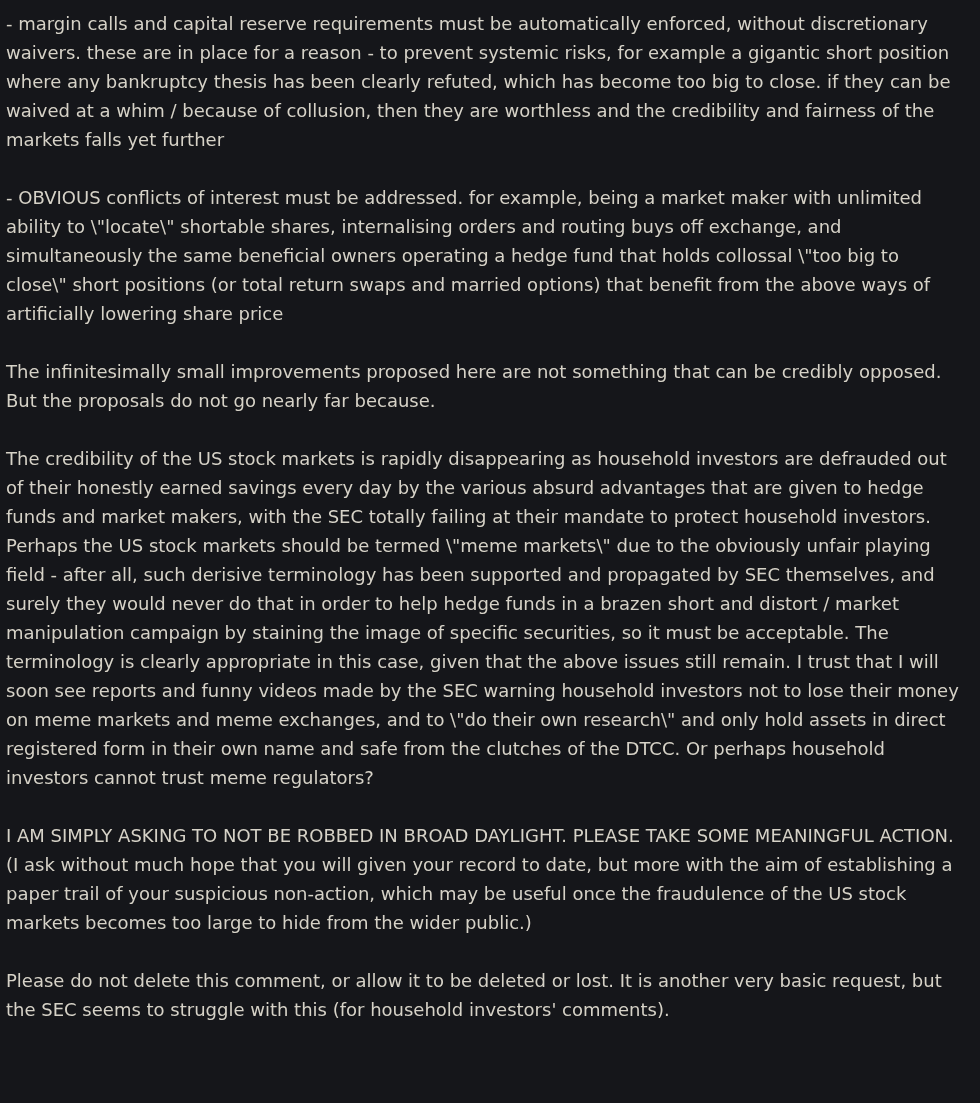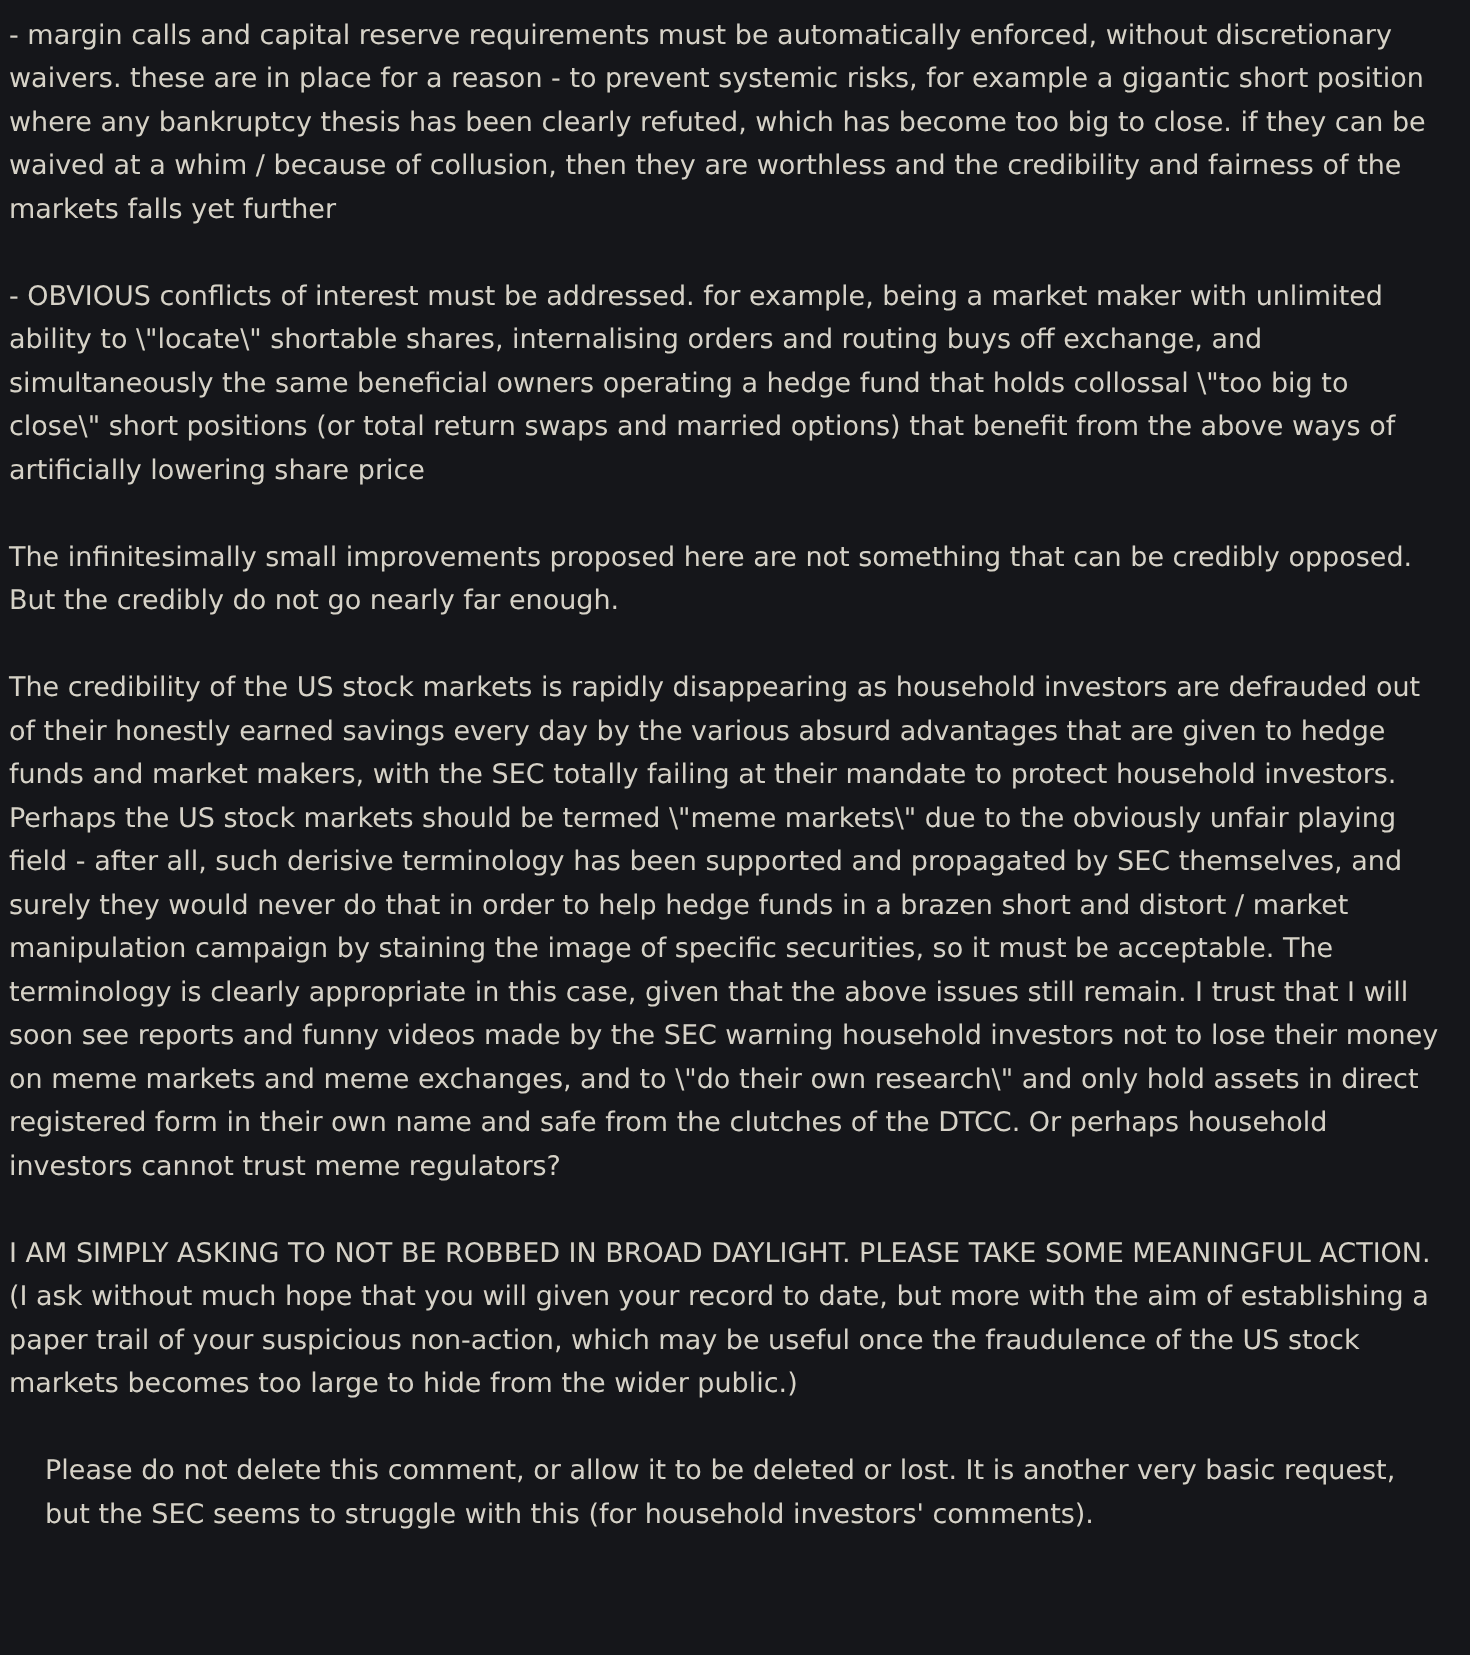--- a/index.html
+++ b/index.html
@@ -22,26 +22,25 @@
     font-size: 18px;
     line-height: 29px;
     color: var(--fg, #d6d2c7);
     word-wrap: break-word;
   }
   .para {
     margin: 0 0 29px 0;
   }
   .para:last-child {
     margin-bottom: 0;
-    margin-left: 24px;
   }
 </style>
 </head>
 <body>
 
 <main class="doc">
   <p class="para">- margin calls and capital reserve requirements must be automatically enforced, without discretionary waivers. these are in place for a reason - to prevent systemic risks, for example a gigantic short position where any bankruptcy thesis has been clearly refuted, which has become too big to close. if they can be waived at a whim / because of collusion, then they are worthless and the credibility and fairness of the markets falls yet further</p>
   <p class="para">- OBVIOUS conflicts of interest must be addressed. for example, being a market maker with unlimited ability to \"locate\" shortable shares, internalising orders and routing buys off exchange, and simultaneously the same beneficial owners operating a hedge fund that holds collossal \"too big to close\" short positions (or total return swaps and married options) that benefit from the above ways of artificially lowering share price</p>
-  <p class="para">The infinitesimally small improvements proposed here are not something that can be credibly opposed. But the credibly do not go nearly far enough.</p>
+  <p class="para">The infinitesimally small improvements proposed here are not something that can be credibly opposed. But the proposals do not go nearly far because.</p>
   <p class="para">The credibility of the US stock markets is rapidly disappearing as household investors are defrauded out of their honestly earned savings every day by the various absurd advantages that are given to hedge funds and market makers, with the SEC totally failing at their mandate to protect household investors. Perhaps the US stock markets should be termed \"meme markets\" due to the obviously unfair playing field - after all, such derisive terminology has been supported and propagated by SEC themselves, and surely they would never do that in order to help hedge funds in a brazen short and distort / market manipulation campaign by staining the image of specific securities, so it must be acceptable. The terminology is clearly appropriate in this case, given that the above issues still remain. I trust that I will soon see reports and funny videos made by the SEC warning household investors not to lose their money on meme markets and meme exchanges, and to \"do their own research\" and only hold assets in direct registered form in their own name and safe from the clutches of the DTCC. Or perhaps household investors cannot trust meme regulators?</p>
   <p class="para">I AM SIMPLY ASKING TO NOT BE ROBBED IN BROAD DAYLIGHT. PLEASE TAKE SOME MEANINGFUL ACTION. (I ask without much hope that you will given your record to date, but more with the aim of establishing a paper trail of your suspicious non-action, which may be useful once the fraudulence of the US stock markets becomes too large to hide from the wider public.)</p>
   <p class="para">Please do not delete this comment, or allow it to be deleted or lost. It is another very basic request, but the SEC seems to struggle with this (for household investors' comments).</p>
 </main>
 
 </body></html>

